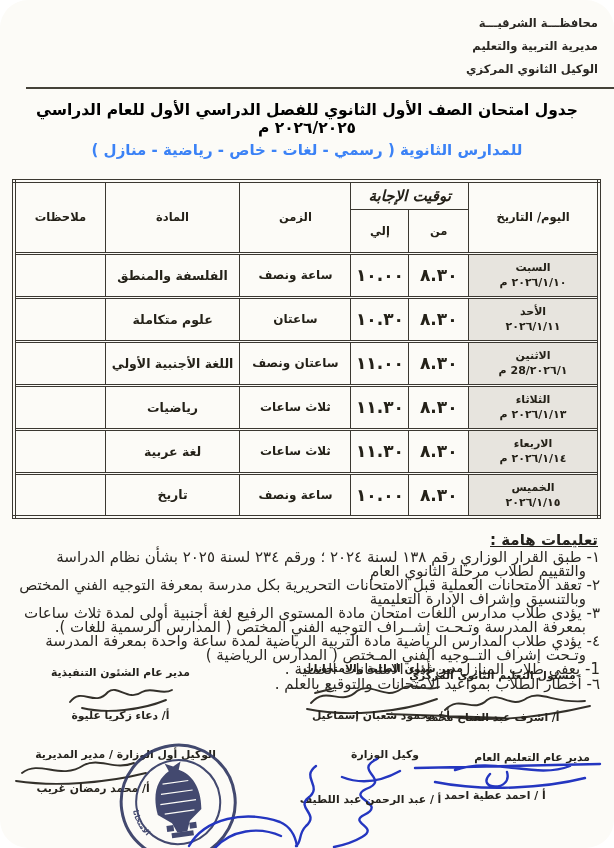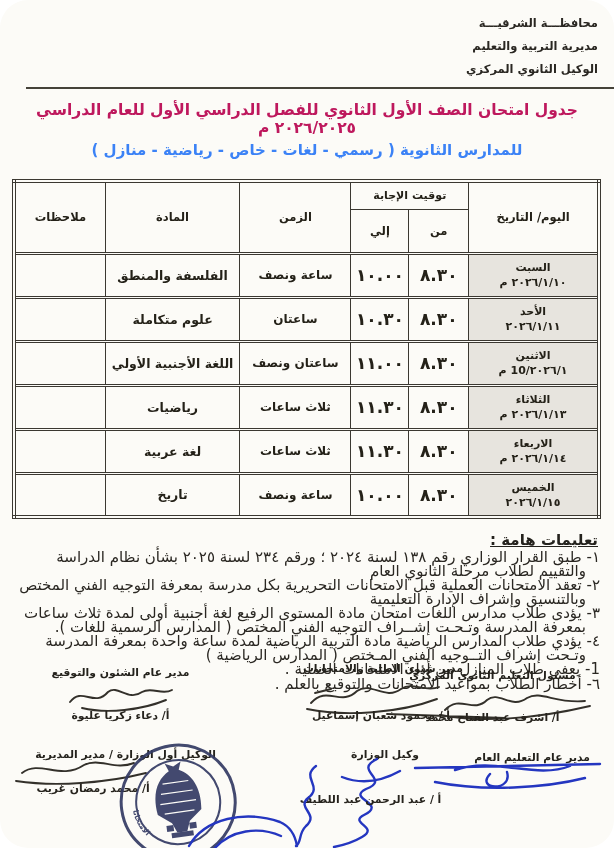--- a/index.html
+++ b/index.html
@@ -11,35 +11,35 @@
   }
   .abs { position:absolute; }
 
   
   .gov-header { top:12px; right:16px; text-align:right; font-size:11.5px;
     font-weight:bold; line-height:23px; color:#2a2722; }
   .top-rule { top:87px; left:26px; width:588px; height:2px; background:#454239; }
 
   
   .doc-title { top:101px; left:6px; width:602px; text-align:center;
-    font-size:15.5px; font-weight:bold; color:#be185d; }
+    font-size:15.5px; font-weight:bold; color:#000000; }
   .doc-subtitle { top:141px; left:6px; width:602px; text-align:center;
     font-size:15px; font-weight:bold; color:#3b82f6; }
 
   
   .tbl-wrap { top:179px; right:13px; width:589px; }
   table { width:100%; border-collapse:collapse; border:4px double #3b3831;
     table-layout:fixed; }
   th,td { border:1.7px solid #3b3831; text-align:center; vertical-align:middle;
     font-weight:bold; color:#242118; padding:2px; overflow:hidden; }
   tbody td { border-top:3.5px double #3b3831; }
   thead th { font-size:11.5px; }
   .col-day { width:22.3%; } .col-from { width:10.2%; } .col-to { width:9.9%; }
   .col-dur { width:19%; } .col-sub { width:23%; } .col-note { width:15.6%; }
-  .h-answer { height:28px; font-size:11px; }
+  .h-answer { height:28px; font-size:15px;font-style:italic; }
   .h-sub { height:44px; }
   tbody tr { height:44px; }
   td.day-cell { background:#e7e4de; font-size:11px; line-height:15px; }
   td.time-cell { font-size:17px; }
   td.dur-cell { font-size:12px; }
   td.sub-cell { font-size:12.5px; }
 
   
   .inst-head { top:531px; right:16px; font-size:15px; font-weight:bold;
     text-decoration:underline; color:#24221d; }
@@ -112,21 +112,21 @@
           </td>
           <td class="time-cell">٨.٣٠</td>
           <td class="time-cell">١٠.٣٠</td>
           <td class="dur-cell">ساعتان</td>
           <td class="sub-cell">علوم متكاملة</td>
           <td></td>
         </tr>
         <tr>
           <td class="day-cell">
             <div>الاثنين</div>
-            <div>٢٠٢٦/١/10 م</div>
+            <div>٢٠٢٦/١/28 م</div>
           </td>
           <td class="time-cell">٨.٣٠</td>
           <td class="time-cell">١١.٠٠</td>
           <td class="dur-cell">ساعتان ونصف</td>
           <td class="sub-cell">اللغة الأجنبية الأولي</td>
           <td></td>
         </tr>
         <tr>
           <td class="day-cell">
             <div>الثلاثاء</div>
@@ -177,34 +177,35 @@
   <div class="abs sig-title" style="top:669px; left:385px; width:215px;">مسئول التعليم الثانوي المركزي</div>
   <svg class="abs ink ink-black" style="top:688px; left:385px;" width="215" height="34" viewBox="0 0 215 34">
     <path d="M60,22 C75,6 88,26 102,12 C114,2 126,22 142,10 C156,2 170,16 200,13 M55,27 C95,35 150,31 205,18 M2,26 L120,30"></path>
   </svg>
   <div class="abs sig-name" style="top:711px; left:385px; width:215px;">أ/ اشرف عبد الفتاح محمد</div>
 
   <div class="abs sig-title" style="top:751px; left:400px; width:190px;text-align:right;">مدير عام التعليم العام</div>
   <svg class="abs ink ink-blue" style="top:756px; left:395px;" width="210" height="36" viewBox="0 0 210 36">
     <path d="M205,8 L20,12 M60,14 C100,0 140,24 175,10 M95,18 C80,34 118,36 112,16 M40,26 C90,36 150,32 190,22"></path>
   </svg>
+  <div class="abs sig-name" style="top:789px; left:400px; width:190px;">أ / احمد عطية احمد</div>
 
   <div class="abs sig-title" style="top:662px; left:298px; width:170px;">مدير شئون الطلبة والامتحانات</div>
   <svg class="abs ink ink-black" style="top:679px; left:305px;" width="140" height="32" viewBox="0 0 140 32">
     <path d="M6,24 C22,6 36,28 52,12 C66,2 80,22 96,10 C108,2 120,14 134,8 M2,30 C40,38 95,34 132,20 M10,14 L26,10"></path>
   </svg>
   <div class="abs sig-name" style="top:709px; left:292px; width:178px;">أ / محمود شعبان إسماعيل</div>
 
   <div class="abs sig-title" style="top:748px; left:325px; width:120px;">وكيل الوزارة</div>
   <svg class="abs ink ink-blue" style="top:757px; left:322px;" width="95" height="92" viewBox="0 0 95 92">
     <path d="M55,2 C30,14 70,22 44,32 C24,42 66,46 42,58 C26,66 58,70 40,80 C30,86 22,88 12,90 M20,20 C40,28 60,24 78,14"></path>
   </svg>
   <div class="abs sig-name" style="top:793px; left:278px; width:185px;">أ / عبد الرحمن عبد اللطيف</div>
 
-  <div class="abs sig-title" style="top:666px; left:28px; width:185px;">مدير عام الشئون والتوقيع</div>
+  <div class="abs sig-title" style="top:666px; left:28px; width:185px;">مدير عام الشئون التنفيذية</div>
   <svg class="abs ink ink-black" style="top:684px; left:62px;" width="115" height="28" viewBox="0 0 115 28">
     <path d="M8,18 C20,2 32,24 46,8 C56,0 66,18 80,8 C90,2 100,12 110,6 M20,24 C45,30 80,26 104,16"></path>
   </svg>
   <div class="abs sig-name" style="top:709px; left:28px; width:185px;">أ/ دعاء زكريا عليوة</div>
 
   <div class="abs sig-title" style="top:748px; left:8px; width:235px;">الوكيل أول الوزارة / مدير المديرية</div>
   <svg class="abs ink ink-black" style="top:757px; left:16px;" width="135" height="28" viewBox="0 0 135 28">
     <path d="M6,16 C24,2 44,24 68,8 C84,0 98,14 118,6 M0,24 C40,30 90,26 130,16"></path>
   </svg>
   <div class="abs sig-name" style="top:782px; left:8px; width:170px;">أ/ محمد رمضان غريب</div>

